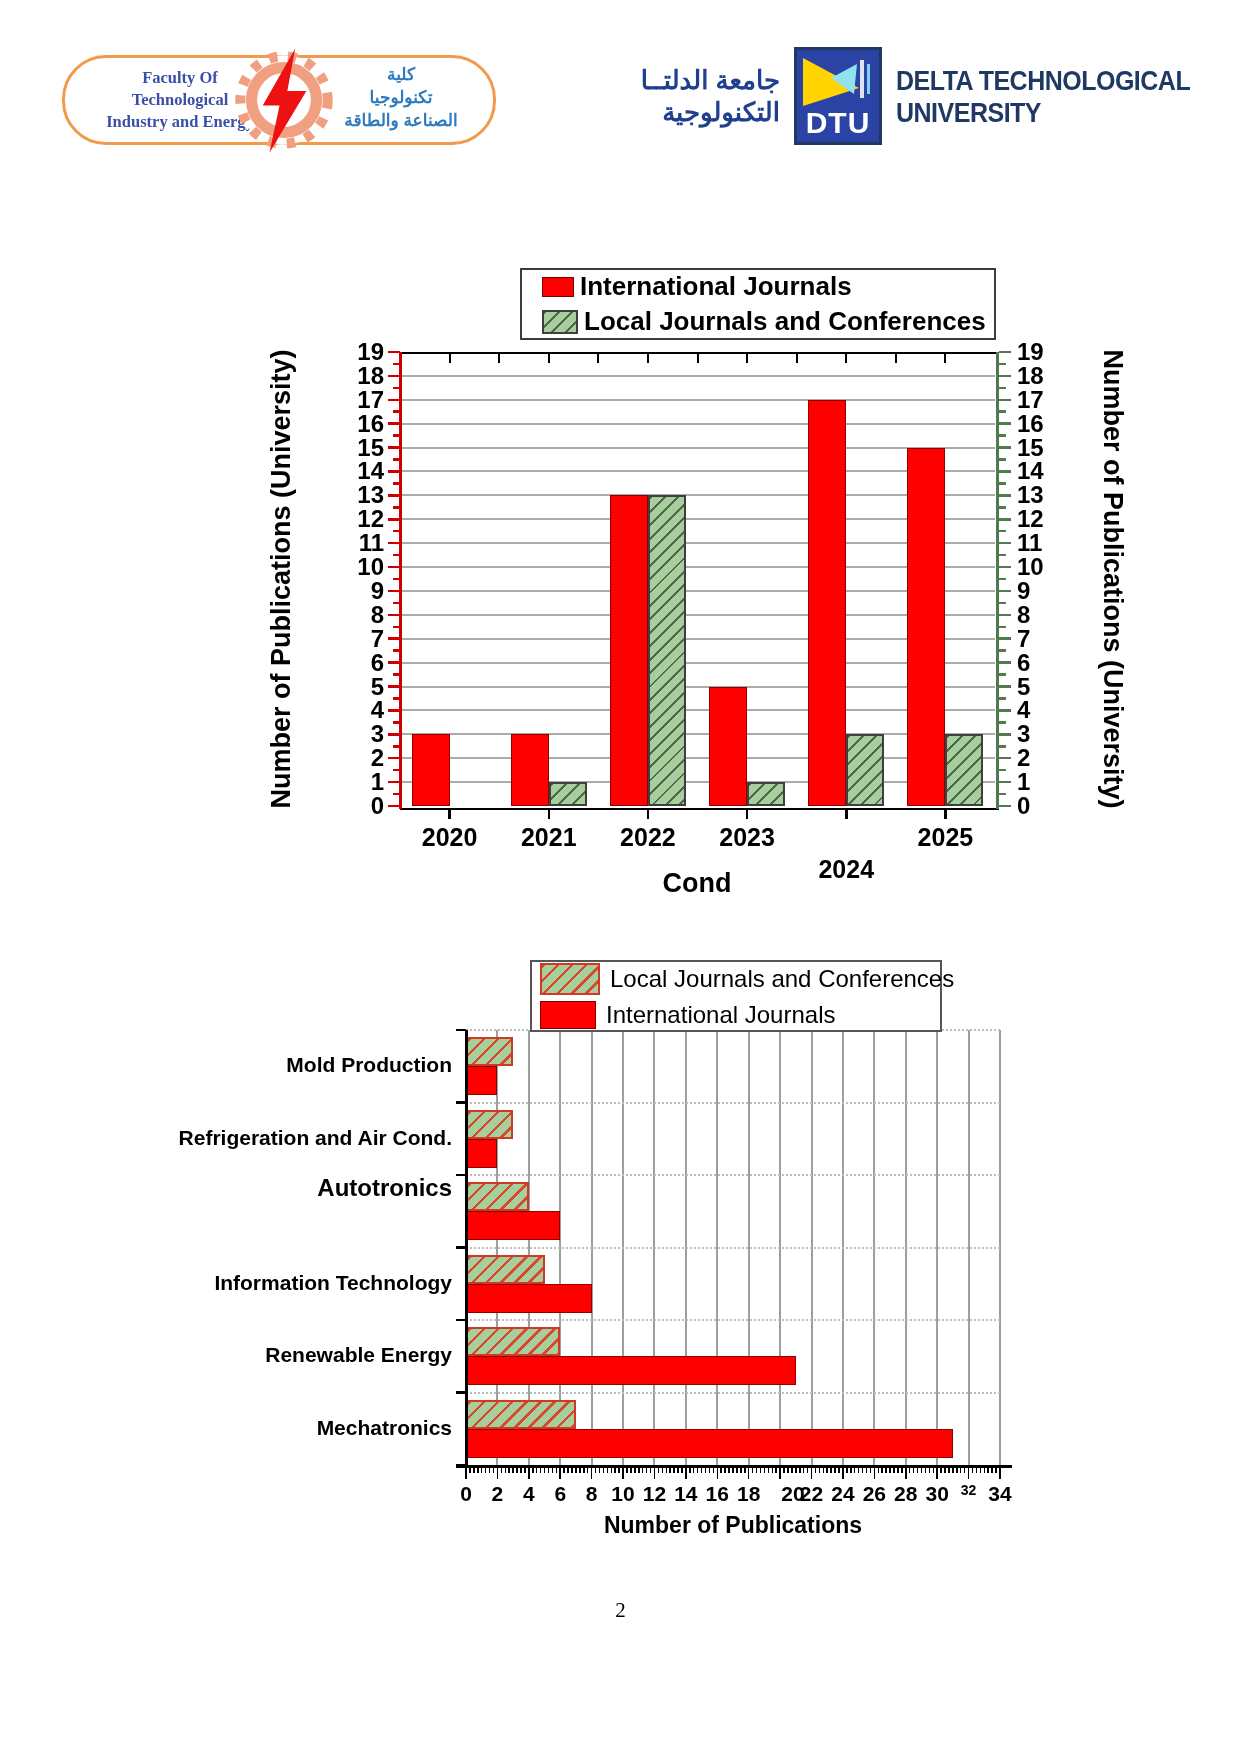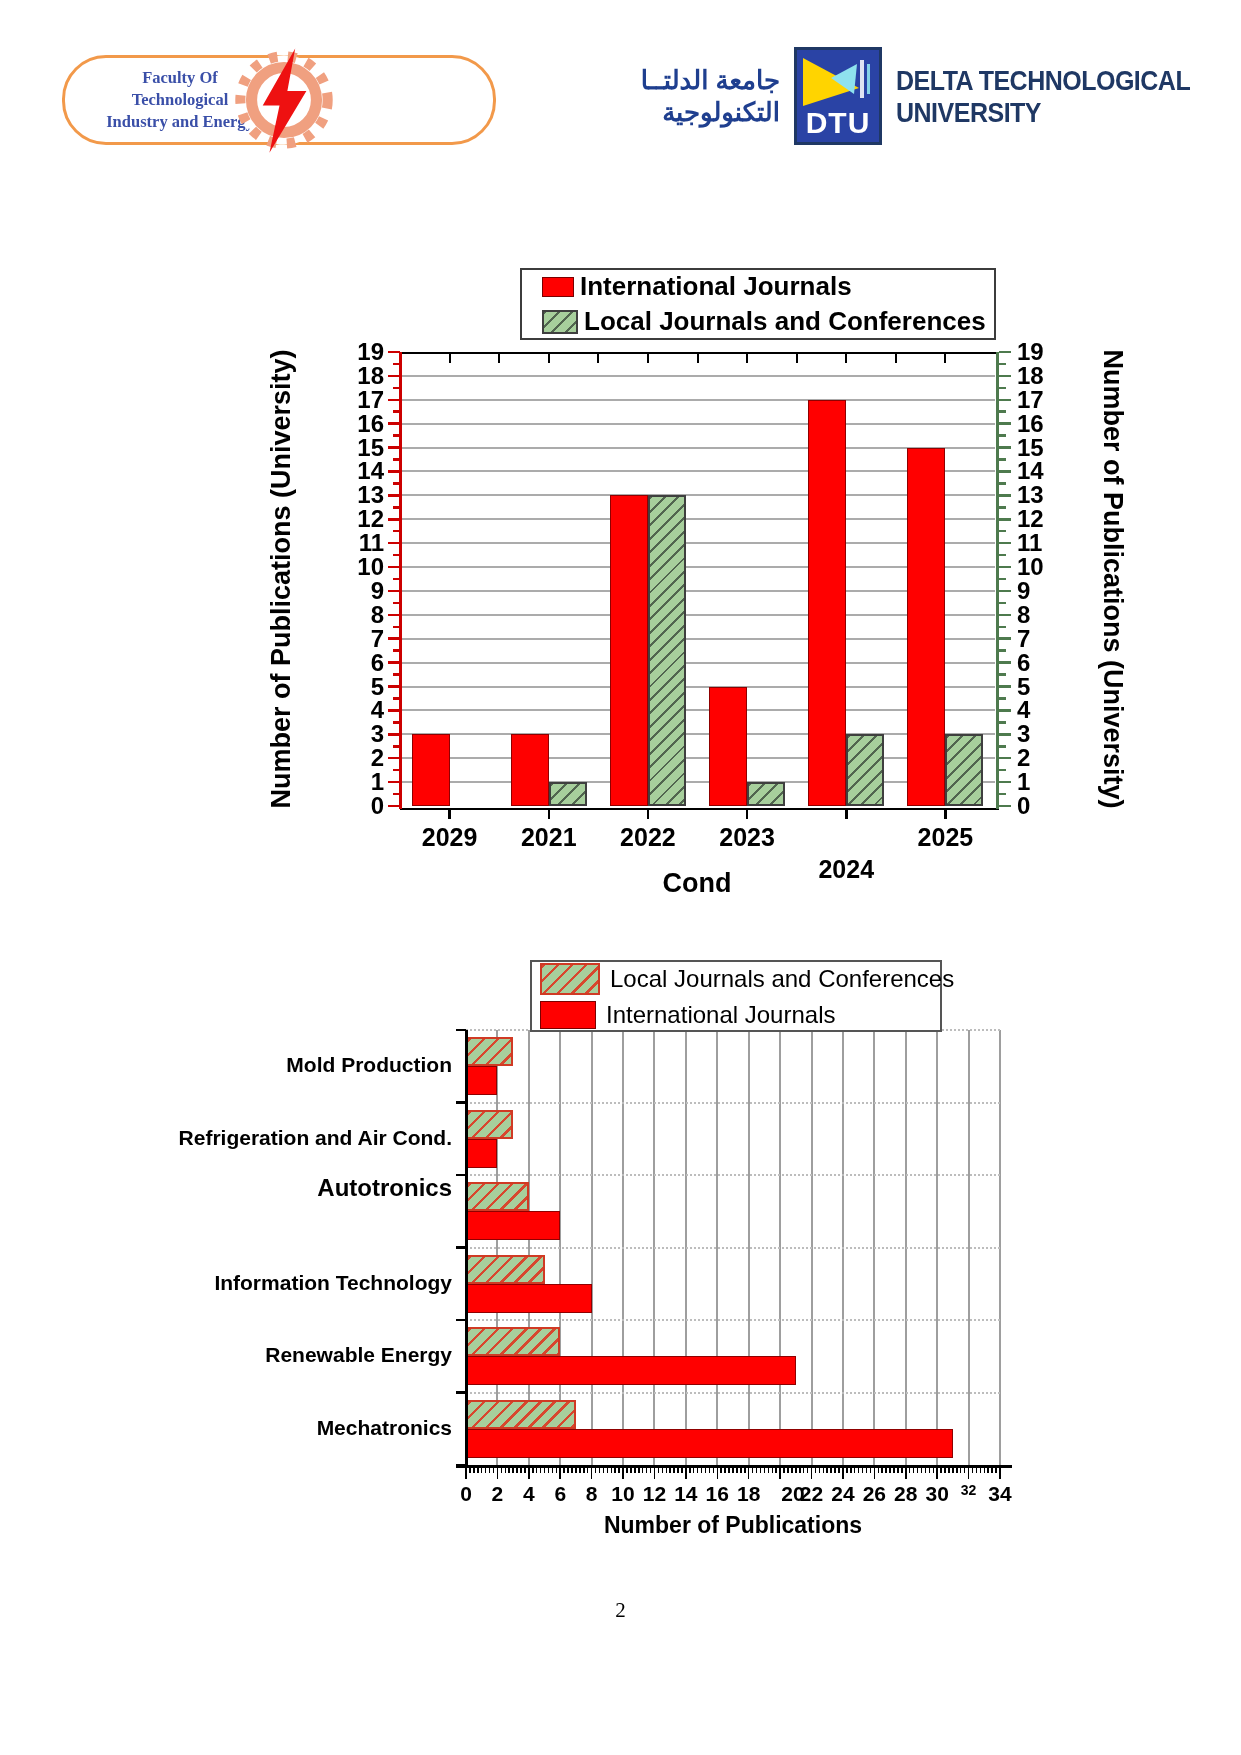--- a/index.html
+++ b/index.html
@@ -67,20 +67,25 @@
         <div>Industry and Energy</div>
       </div>
       <div class="gear-wrap">
         <svg width="112" height="112" viewBox="0 0 100 100">
           <circle cx="50" cy="50" r="40" fill="#ffffff"></circle>
           <circle cx="50" cy="50" r="39" fill="none" stroke="#F0A080" stroke-width="9" stroke-dasharray="7.6 9.4"></circle>
           <circle cx="50" cy="50" r="29" fill="#ffffff" stroke="#F0A080" stroke-width="10"></circle>
           <polygon points="60,4 31,55 46,55 37,97 70,42 53,42" fill="#EE1111"></polygon>
         </svg>
       </div>
+      <div class="logo-left-arabic">
+        <div>كلية</div>
+        <div>تكنولوجيا</div>
+        <div>الصناعة والطاقة</div>
+      </div>
     </div>
 
     <div class="logo-right">
       <div class="logo-right-arabic">
         <div>جامعة الدلتــا</div>
         <div>التكنولوجية</div>
       </div>
       <div class="dtu-emblem">
         <svg width="82" height="60" viewBox="0 0 82 60" style="position:absolute;left:0;top:2px;">
           <polygon points="6,6 62,36 6,54" fill="#FFD400"></polygon>
@@ -129,21 +134,21 @@
         <div class="gridline-h" style="left: 400px; width: 595px; top: 518.263px;"></div>
         <div class="gridline-h" style="left: 400px; width: 595px; top: 494.368px;"></div>
         <div class="gridline-h" style="left: 400px; width: 595px; top: 470.474px;"></div>
         <div class="gridline-h" style="left: 400px; width: 595px; top: 446.579px;"></div>
         <div class="gridline-h" style="left: 400px; width: 595px; top: 422.684px;"></div>
         <div class="gridline-h" style="left: 400px; width: 595px; top: 398.789px;"></div>
         <div class="gridline-h" style="left: 400px; width: 595px; top: 374.895px;"></div>
         <div class="bar bar-red" style="left: 411.583px; width: 38px; top: 734.316px; height: 71.6842px;"></div>
         <div class="tick" style="left: 448.333px; top: 808px; width: 2.5px; height: 11px; background: rgb(0, 0, 0);"></div>
         <div class="tick" style="left: 448.583px; top: 354px; width: 2px; height: 9px; background: rgb(0, 0, 0);"></div>
-        <div class="ticklabel" style="left: 449.583px; top: 823px; transform: translateX(-50%); font-size: 25px;">2029</div>
+        <div class="ticklabel" style="left: 449.583px; top: 823px; transform: translateX(-50%); font-size: 25px;">2020</div>
         <div class="bar bar-red" style="left: 510.75px; width: 38px; top: 734.316px; height: 71.6842px;"></div>
         <div class="bar hatch-dark" style="left: 548.75px; width: 38px; top: 782.105px; height: 23.8947px;"></div>
         <div class="tick" style="left: 547.5px; top: 808px; width: 2.5px; height: 11px; background: rgb(0, 0, 0);"></div>
         <div class="tick" style="left: 547.75px; top: 354px; width: 2px; height: 9px; background: rgb(0, 0, 0);"></div>
         <div class="tick" style="left: 498.167px; top: 354px; width: 2px; height: 9px; background: rgb(0, 0, 0);"></div>
         <div class="ticklabel" style="left: 548.75px; top: 823px; transform: translateX(-50%); font-size: 25px;">2021</div>
         <div class="bar bar-red" style="left: 609.917px; width: 38px; top: 495.368px; height: 310.632px;"></div>
         <div class="bar hatch-dark" style="left: 647.917px; width: 38px; top: 495.368px; height: 310.632px;"></div>
         <div class="tick" style="left: 646.667px; top: 808px; width: 2.5px; height: 11px; background: rgb(0, 0, 0);"></div>
         <div class="tick" style="left: 646.917px; top: 354px; width: 2px; height: 9px; background: rgb(0, 0, 0);"></div>

